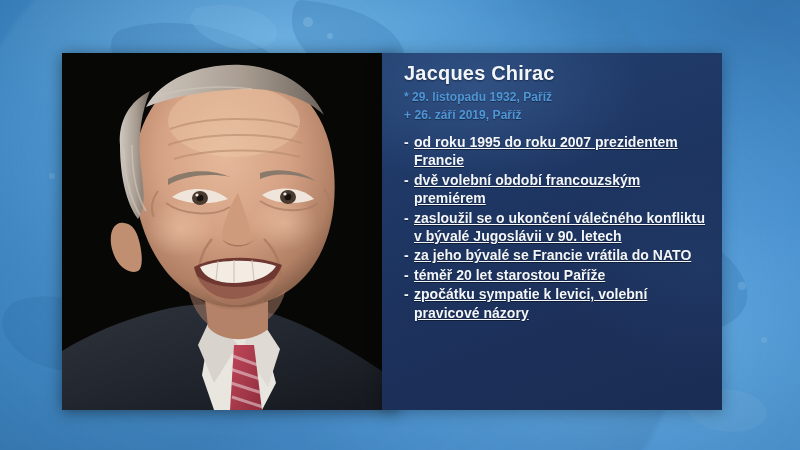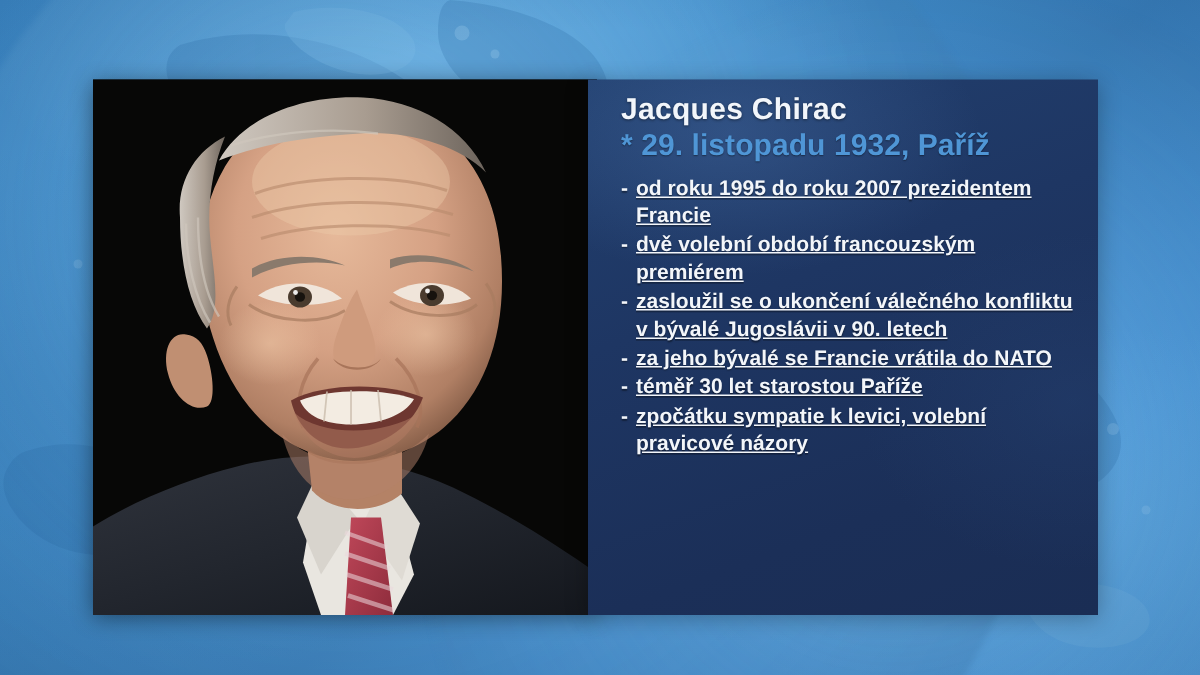--- a/index.html
+++ b/index.html
@@ -79,21 +79,21 @@
     position: absolute;
     inset: 0;
     background:
       radial-gradient(ellipse 70% 60% at 56% 42%, #14120f 0%, #0a0908 55%, #050505 100%);
   }
   .photo svg { position: absolute; inset: 0; display:block; width:100%; height:100%; }
 
   
   .panel {
     position: absolute;
-    left: 392px;
+    left: 382px;
     top: 53px;
     width: 340px;
     height: 357px;
     background: linear-gradient(160deg, #22406f 0%, #1e3663 38%, #1b2f58 75%, #1a2d54 100%);
     box-shadow: 0 2px 14px rgba(0,0,0,0.30);
     overflow: hidden;
   }
   .panel-sheen {
     position: absolute;
     inset: 0;
@@ -113,21 +113,21 @@
     font-weight: bold;
     letter-spacing: 0.2px;
     line-height: 24px;
     margin: 0 0 4px 0;
     text-shadow: 0 1px 2px rgba(0,0,0,0.45);
   }
 
   .dates { margin: 0 0 9px 0; }
   .date-line {
     color: #4f96d6;
-    font-size: 20px;
+    font-size: 12px;
     font-weight: bold;
     line-height: 17.5px;
     letter-spacing: 0.05px;
     text-shadow: 0 1px 1px rgba(0,0,0,0.4);
     white-space: nowrap;
   }
 
   .facts { margin: 0; }
   .fact {
     display: flex;
@@ -304,20 +304,21 @@
   </div>
 
   <div class="panel">
     <div class="panel-sheen"></div>
     <div class="panel-inner">
 
       <div class="title">Jacques Chirac</div>
 
       <div class="dates">
         <div class="date-line">* 29. listopadu 1932, Paříž</div>
+        <div class="date-line">+ 26. září 2019, Paříž</div>
       </div>
 
       <div class="facts">
         <div class="fact">
           <span class="dash">-</span>
           <span class="fact-text">od roku 1995 do roku 2007 prezidentem Francie</span>
         </div>
         <div class="fact">
           <span class="dash">-</span>
           <span class="fact-text">dvě volební období francouzským premiérem</span>
@@ -325,21 +326,21 @@
         <div class="fact">
           <span class="dash">-</span>
           <span class="fact-text">zasloužil se o ukončení válečného konfliktu v bývalé Jugoslávii v 90. letech</span>
         </div>
         <div class="fact">
           <span class="dash">-</span>
           <span class="fact-text">za jeho bývalé se Francie vrátila do NATO</span>
         </div>
         <div class="fact">
           <span class="dash">-</span>
-          <span class="fact-text">téměř 30 let starostou Paříže</span>
+          <span class="fact-text">téměř 20 let starostou Paříže</span>
         </div>
         <div class="fact">
           <span class="dash">-</span>
           <span class="fact-text">zpočátku sympatie k levici, volební pravicové názory</span>
         </div>
       </div>
 
     </div>
   </div>
 

